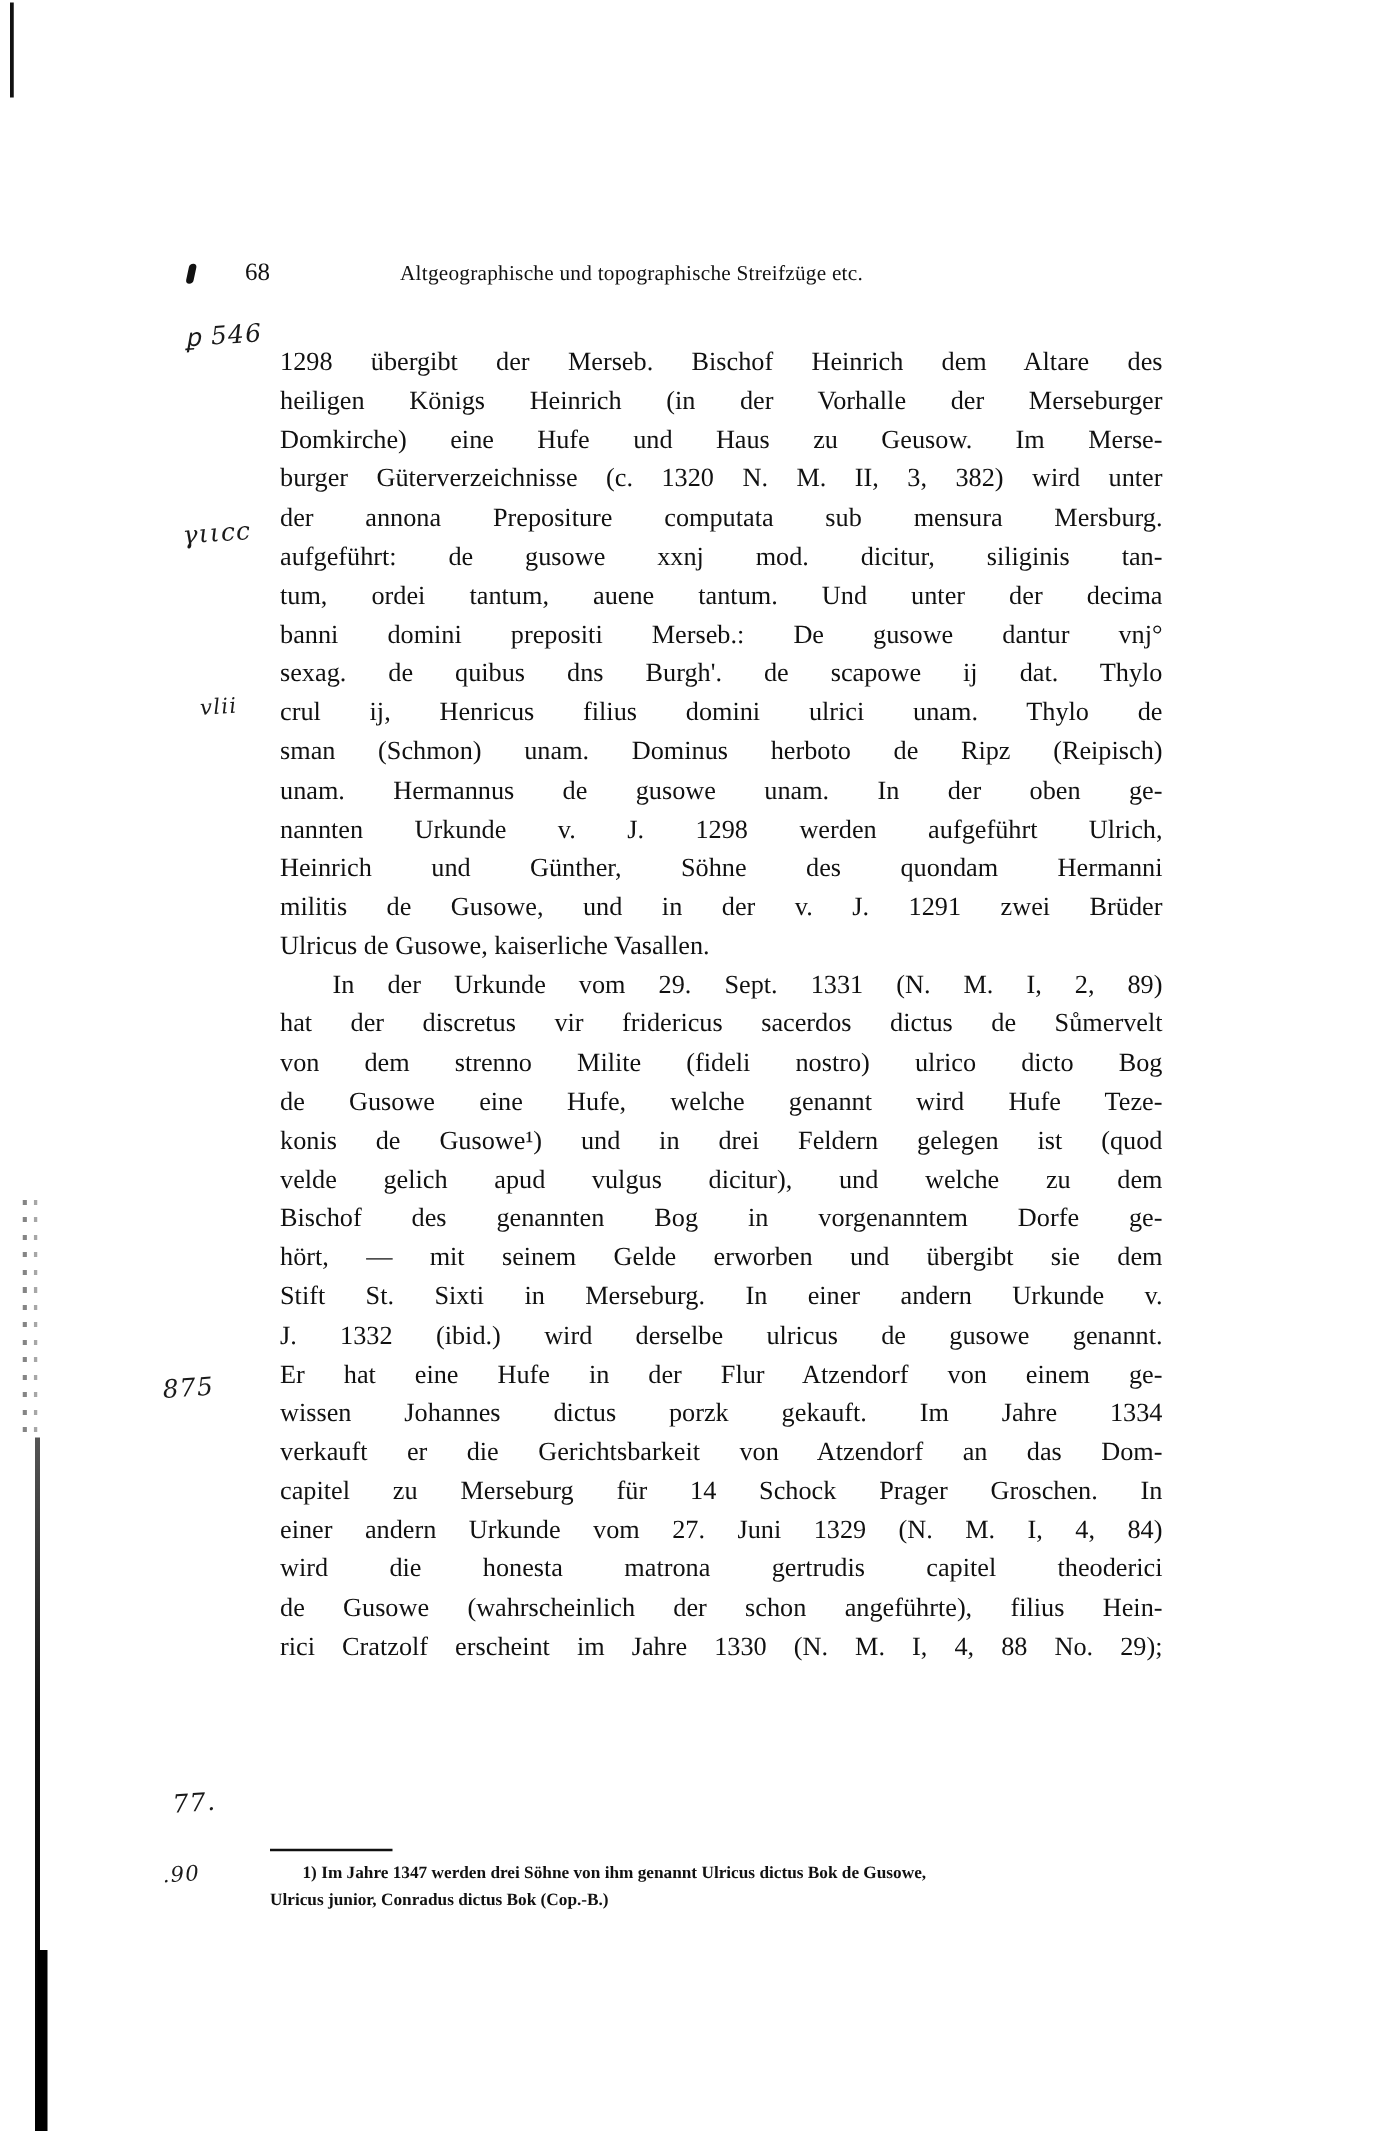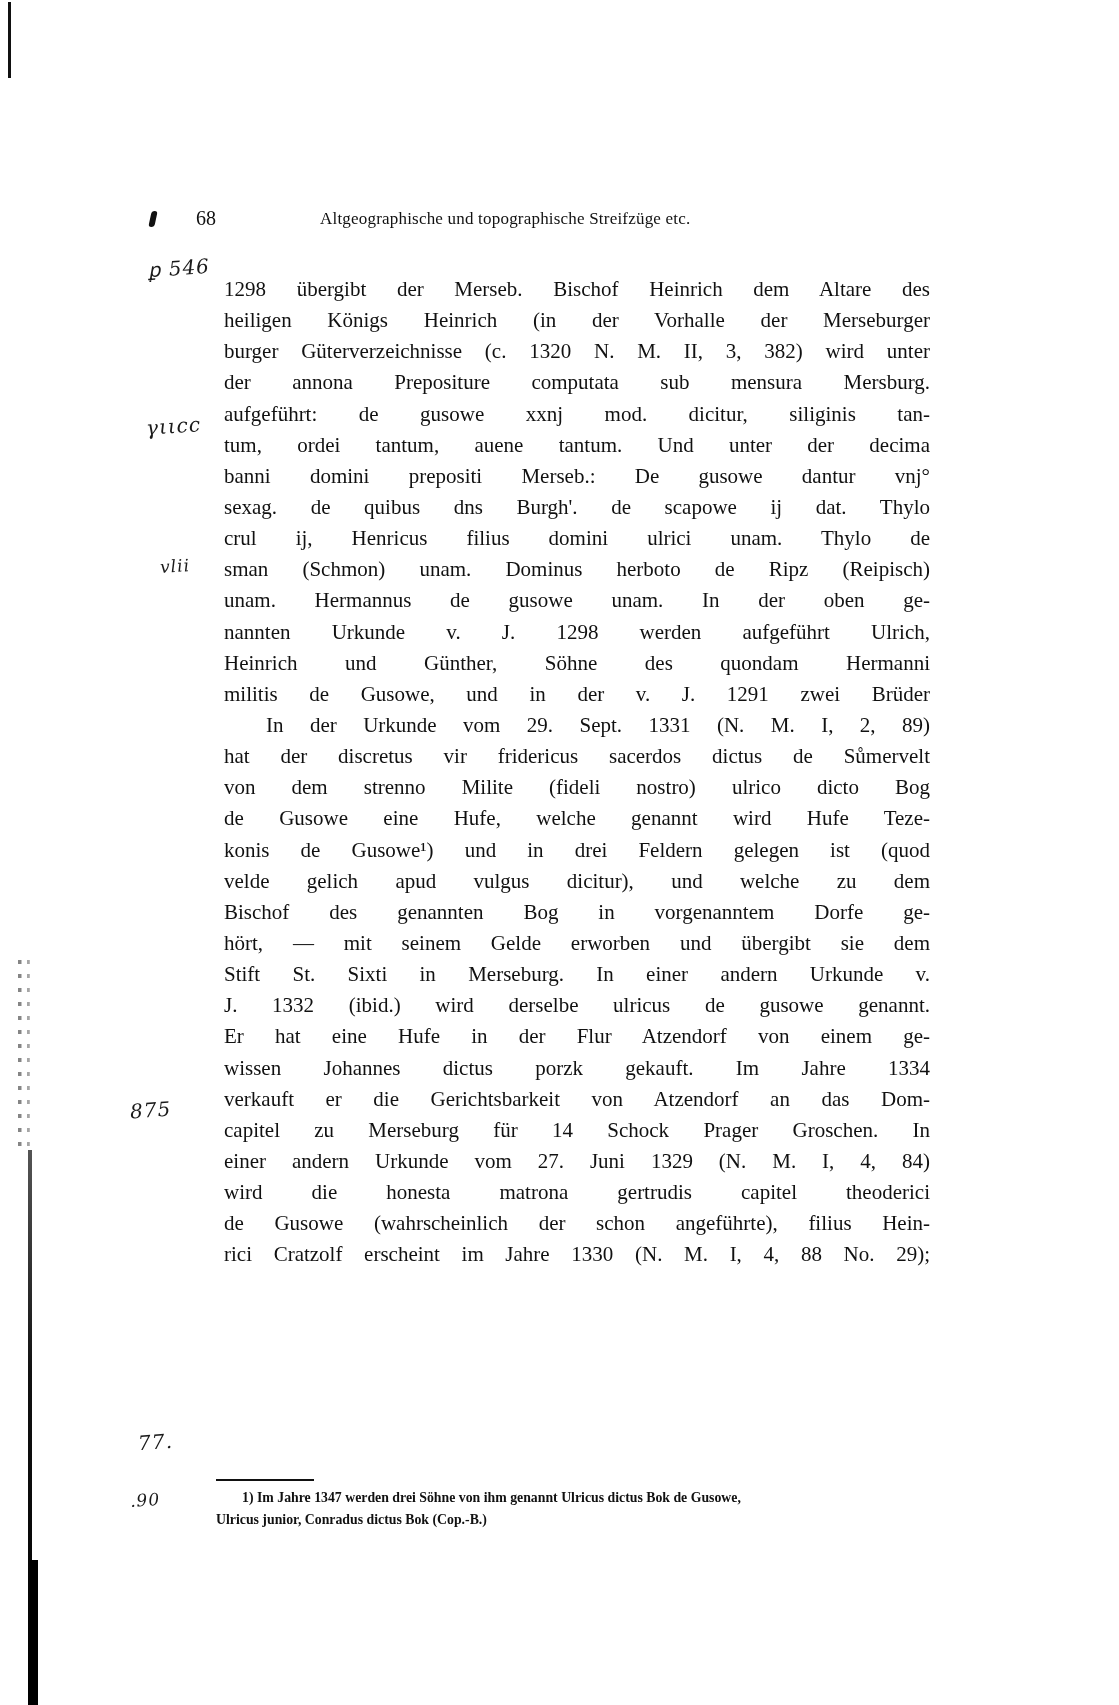--- a/index.html
+++ b/index.html
@@ -140,32 +140,34 @@
 
   <div class="running-head">
     <span class="bullet-mark"></span>
     <span class="page-number">68</span>
     <span class="running-title">Altgeographische und topographische Streifzüge etc.</span>
   </div>
 
   <div class="body-text">
     <span class="line">1298 übergibt der Merseb. Bischof Heinrich dem Altare des</span>
     <span class="line">heiligen Königs Heinrich (in der Vorhalle der Merseburger</span>
+    <span class="line">Domkirche) eine Hufe und Haus zu Geusow. Im Merse-</span>
     <span class="line">burger Güterverzeichnisse (c. 1320 N. M. II, 3, 382) wird unter</span>
     <span class="line">der annona Prepositure computata sub mensura Mersburg.</span>
     <span class="line">aufgeführt: de gusowe xxnj mod. dicitur, siliginis tan-</span>
     <span class="line">tum, ordei tantum, auene tantum. Und unter der decima</span>
     <span class="line">banni domini prepositi Merseb.: De gusowe dantur vnj°</span>
     <span class="line">sexag. de quibus dns Burgh'. de scapowe ij dat. Thylo</span>
     <span class="line">crul ij, Henricus filius domini ulrici unam. Thylo de</span>
     <span class="line">sman (Schmon) unam. Dominus herboto de Ripz (Reipisch)</span>
     <span class="line">unam. Hermannus de gusowe unam. In der oben ge-</span>
     <span class="line">nannten Urkunde v. J. 1298 werden aufgeführt Ulrich,</span>
     <span class="line">Heinrich und Günther, Söhne des quondam Hermanni</span>
     <span class="line">militis de Gusowe, und in der v. J. 1291 zwei Brüder</span>
+    <span class="line last">Ulricus de Gusowe, kaiserliche Vasallen.</span>
     <span class="line indent">In der Urkunde vom 29. Sept. 1331 (N. M. I, 2, 89)</span>
     <span class="line">hat der discretus vir fridericus sacerdos dictus de Sůmervelt</span>
     <span class="line">von dem strenno Milite (fideli nostro) ulrico dicto Bog</span>
     <span class="line">de Gusowe eine Hufe, welche genannt wird Hufe Teze-</span>
     <span class="line">konis de Gusowe¹) und in drei Feldern gelegen ist (quod</span>
     <span class="line">velde gelich apud vulgus dicitur), und welche zu dem</span>
     <span class="line">Bischof des genannten Bog in vorgenanntem Dorfe ge-</span>
     <span class="line">hört, — mit seinem Gelde erworben und übergibt sie dem</span>
     <span class="line">Stift St. Sixti in Merseburg. In einer andern Urkunde v.</span>
     <span class="line">J. 1332 (ibid.) wird derselbe ulricus de gusowe genannt.</span>

